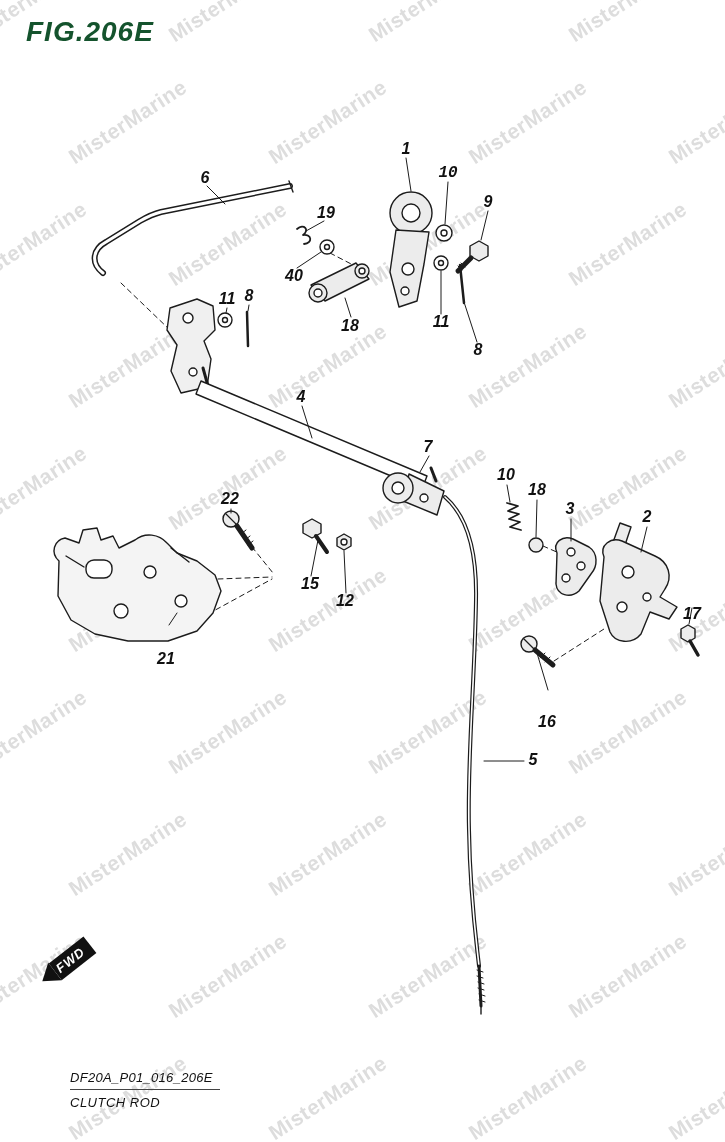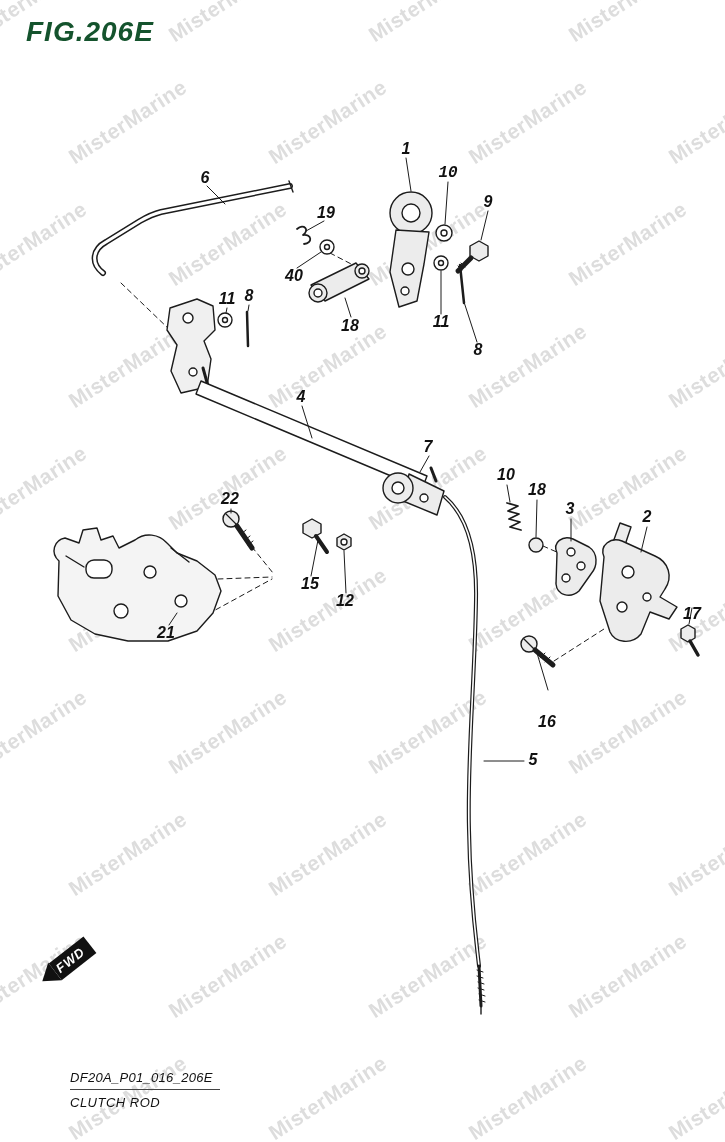--- a/index.html
+++ b/index.html
@@ -291,21 +291,21 @@
       <span class="callout" style="left: 478px; top: 350px;">8</span>
       <span class="callout" style="left: 301px; top: 397px;">4</span>
       <span class="callout" style="left: 428px; top: 447px;">7</span>
       <span class="callout" style="left: 506px; top: 475px;">10</span>
       <span class="callout" style="left: 537px; top: 490px;">18</span>
       <span class="callout" style="left: 570px; top: 509px;">3</span>
       <span class="callout" style="left: 647px; top: 517px;">2</span>
       <span class="callout" style="left: 230px; top: 499px;">22</span>
       <span class="callout" style="left: 310px; top: 584px;">15</span>
       <span class="callout" style="left: 345px; top: 601px;">12</span>
-      <span class="callout" style="left: 166px; top: 633px; text-align: center;">21</span>
+      <span class="callout" style="left: 166px; top: 659px; text-align: center;">21</span>
       <span class="callout" style="left: 547px; top: 698px; margin-top: 24px;">16</span>
       <span class="callout" style="left: 692px; top: 614px;">17</span>
       <span class="callout" style="left: 533px; top: 760px;">5</span>
     </div>
 
   <h1 class="fig-title">FIG.206E</h1>
 
   <div class="fwd">
     <span class="fwd-head"></span>
     <span class="fwd-label">FWD</span>

